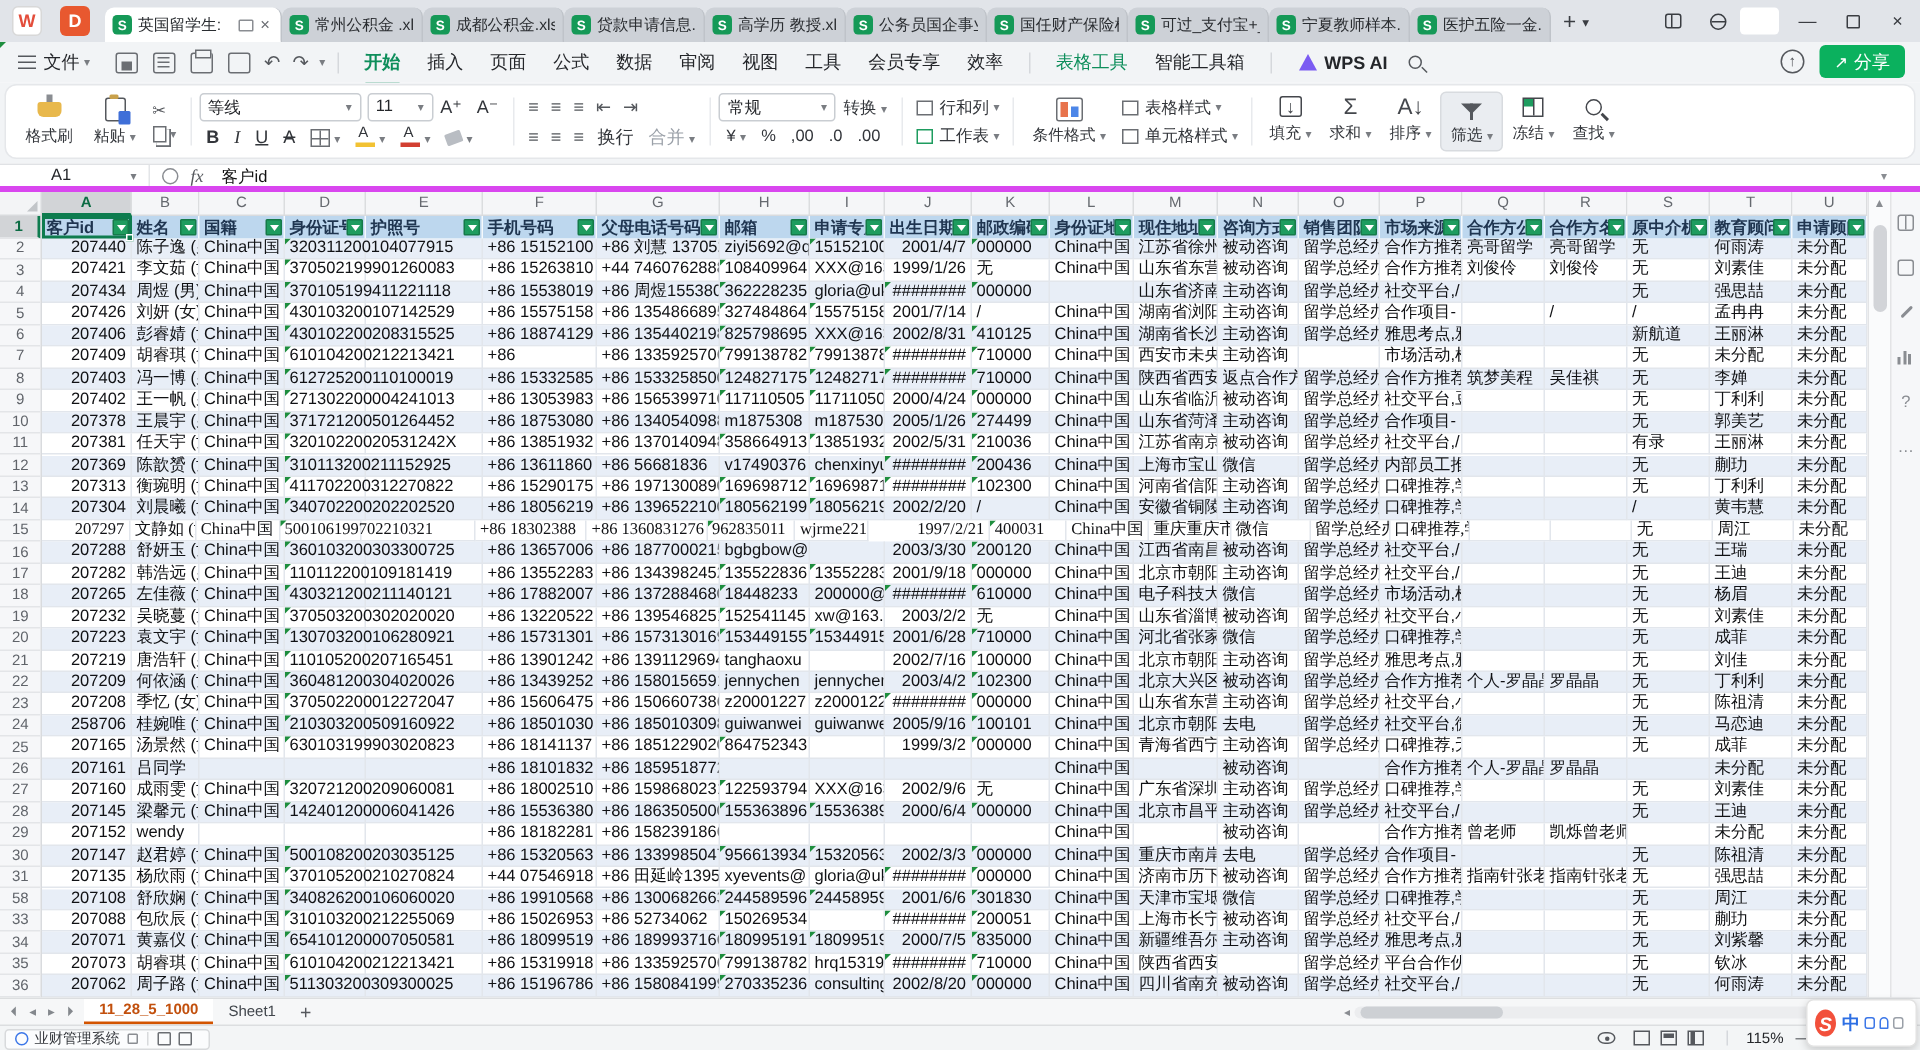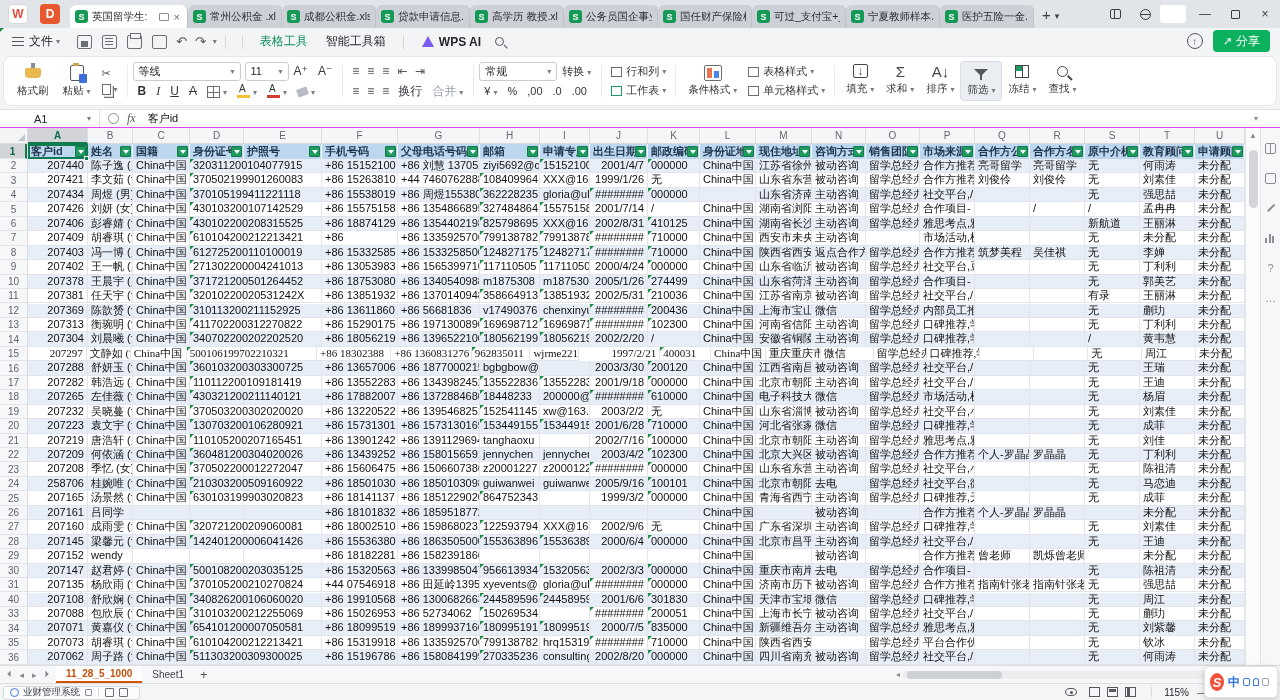--- a/index.html
+++ b/index.html
@@ -104,21 +104,21 @@
   .fillic { font-size:12px; color:#44474c; border:1.2px solid #44474c; border-radius:2px; width:15px; height:14px; line-height:12px; text-align:center; }
   .twostack { display:flex; flex-direction:column; justify-content:center; font-size:11px; color:#33363b; }
   .twostack .item { display:flex; align-items:center; padding:2px 4px; white-space:nowrap; }
   .smsq { width:11px; height:10px; border:1.1px solid #6b6e73; margin-right:4px; display:inline-block; }
   .smsq.grn { border-color:#1E9C5F; }
   .condic { width:18px; height:16px; border:1.2px solid #6b6e73; border-radius:2px; position:relative; margin-bottom:2px; }
   .condic:before { content:""; position:absolute; left:2px; top:2px; width:5px; height:10px; background:#E8734C; }
   .condic:after { content:""; position:absolute; right:2px; top:5px; width:5px; height:7px; background:#4C86E8; }
 
   
-  #fbar { position:absolute; left:0; top:109px; width:1280px; height:19px; background:#fff; border-top:1px solid #E0E2E5; border-bottom:1px solid #d946ef; display:flex; align-items:center; }
+  #fbar { position:absolute; left:0; top:109px; width:1280px; height:19px; background:#fff; border-top:1px solid #E0E2E5; border-bottom:4px solid #d946ef; display:flex; align-items:center; }
   #namebox { width:100px; height:100%; display:flex; align-items:center; justify-content:space-between; padding:0 8px 0 34px; font-size:11px; color:#24262a; border-right:1px solid #E3E5E8; }
   .fxwrap { display:flex; align-items:center; margin-left:8px; }
   .fncirc { width:11px; height:11px; border:1.2px solid #8a8d92; border-radius:50%; margin-right:8px; position:relative; }
   .fx { font-style:italic; font-family:"Liberation Serif",serif; font-size:12px; color:#55585d; margin-right:12px; }
   #fval { font-size:11px; color:#111; }
   #fbar .collapse { position:absolute; right:22px; font-size:8px; color:#8a8d92; }
 
   
   #corner { position:absolute; left:0; top:128px; width:28px; height:16px; background:#F3F4F6; border-right:1px solid #D9DBDE; border-bottom:1px solid #D9DBDE; }
   #corner:after { content:""; position:absolute; right:2px; bottom:2px; border-left:7px solid transparent; border-bottom:7px solid #C2C5C9; }
@@ -273,20 +273,32 @@
     <div id="qicons">
       <span class="mi save"></span>
       <span class="mi doc2"></span>
       <span class="mi prn"></span>
       <span class="mi"></span>
       <span class="arr">↶</span>
       <span class="arr">↷</span>
       <span class="dda">▾</span>
     </div>
     <div class="menusep"></div>
+    <div id="menus" style="display: flex;">
+        <div class="menu active">开始</div>
+        <div class="menu">插入</div>
+        <div class="menu">页面</div>
+        <div class="menu">公式</div>
+        <div class="menu">数据</div>
+        <div class="menu">审阅</div>
+        <div class="menu">视图</div>
+        <div class="menu">工具</div>
+        <div class="menu">会员专享</div>
+        <div class="menu">效率</div>
+      </div>
     <div class="menusep"></div>
     <div class="menu green">表格工具</div>
     <div class="menu">智能工具箱</div>
     <div class="menusep"></div>
     <div id="ailogo">
       <span class="tri"></span>
       <span>WPS AI</span>
     </div>
     <div class="mag"></div>
   </div>
@@ -510,21 +522,21 @@
       <div class="rnum" style="top: 304px; height: 14.45px;">22</div>
       <div class="rnum" style="top: 318.45px; height: 14.45px;">23</div>
       <div class="rnum" style="top: 332.9px; height: 14.45px;">24</div>
       <div class="rnum" style="top: 347.35px; height: 14.45px;">25</div>
       <div class="rnum" style="top: 361.8px; height: 14.45px;">26</div>
       <div class="rnum" style="top: 376.25px; height: 14.45px;">27</div>
       <div class="rnum" style="top: 390.7px; height: 14.45px;">28</div>
       <div class="rnum" style="top: 405.15px; height: 14.45px;">29</div>
       <div class="rnum" style="top: 419.6px; height: 14.45px;">30</div>
       <div class="rnum" style="top: 434.05px; height: 14.45px;">31</div>
-      <div class="rnum" style="top: 448.5px; height: 14.45px;">40</div>
+      <div class="rnum" style="top: 448.5px; height: 14.45px;">58</div>
       <div class="rnum" style="top: 462.95px; height: 14.45px;">33</div>
       <div class="rnum" style="top: 477.4px; height: 14.45px;">34</div>
       <div class="rnum" style="top: 491.85px; height: 14.45px;">35</div>
       <div class="rnum" style="top: 506.3px; height: 14.45px;">36</div>
     </div>
   <div id="gridhead">
       <div class="hcell selcell" style="width: 60px;">
         <div class="hlabel">客户id</div>
         <div class="fbtn"></div>
         <div class="fillhandle"></div>

